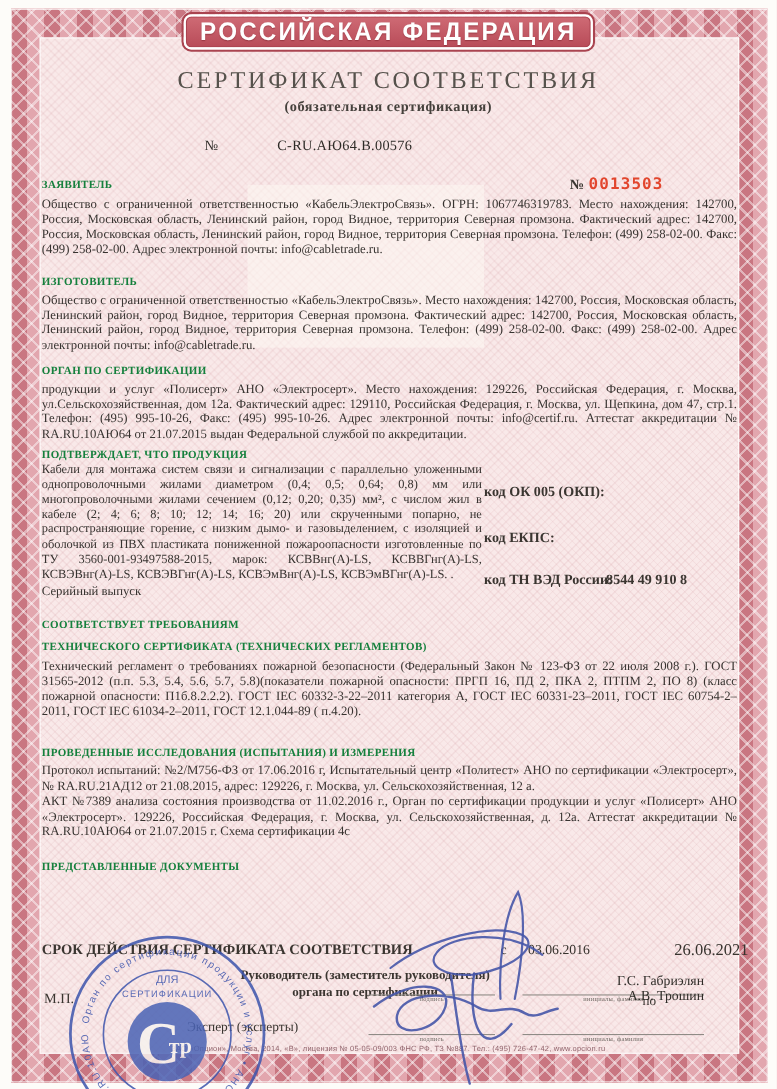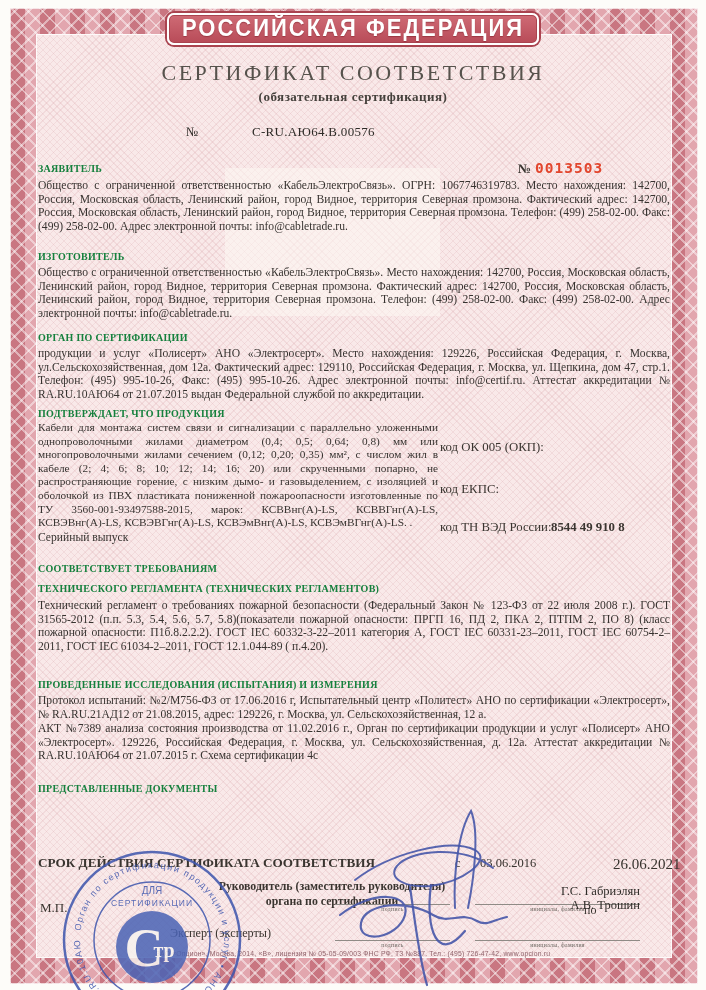--- a/index.html
+++ b/index.html
@@ -72,21 +72,21 @@
   .heading {
     position:absolute; left:38px; font-weight:bold; font-size:10px;
     color:#15803d; letter-spacing:0.3px; white-space:nowrap;
   }
   .body-text {
     position:absolute; left:38px; width:632px; font-size:11.6px;
     line-height:13.7px; text-align:justify; color:#373330;
   }
   .product-desc { width:400px; font-size:11.3px; line-height:13.6px; }
   .serial { position:absolute; left:38px; top:531px; font-size:11.6px; color:#373330; }
-  .code-label { position:absolute; left:440px; font-weight:normal; font-size:12.8px; color:#3a3530; white-space:nowrap; }
+  .code-label { position:absolute; left:440px; font-weight:bold; font-size:12.8px; color:#3a3530; white-space:nowrap; }
   .code-value { position:absolute; left:551px; font-size:12.8px; font-weight:bold; color:#3a3530; white-space:nowrap; }
 
   
   .validity-label { position:absolute; left:38px; top:855px; font-weight:bold; font-size:13.2px; color:#3a3530; }
   .v-from-label { position:absolute; left:455px; top:856px; font-size:12.5px; }
   .v-from-date  { position:absolute; left:480px; top:856px; font-size:12.5px; }
   .v-to-label   { position:absolute; left:584px; top:856px; font-size:12px;margin-top:47px; }
   .v-to-date    { position:absolute; left:613px; top:856px; font-size:15px;font-family:Liberation Serif, serif; }
 
   .role1 { position:absolute; left:182px; top:879px; width:300px; text-align:center; font-size:11.8px; font-weight:bold; color:#3a3530; }
@@ -142,21 +142,21 @@
 
   <div class="heading" style="top:408px">ПОДТВЕРЖДАЕТ, ЧТО ПРОДУКЦИЯ</div>
   <div class="body-text product-desc" style="top:421px">Кабели для монтажа систем связи и сигнализации с параллельно уложенными однопроволочными жилами диаметром (0,4; 0,5; 0,64; 0,8) мм или многопроволочными жилами сечением (0,12; 0,20; 0,35) мм², с числом жил в кабеле (2; 4; 6; 8; 10; 12; 14; 16; 20) или скрученными попарно, не распространяющие горение, с низким дымо- и газовыделением, с изоляцией и оболочкой из ПВХ пластиката пониженной пожароопасности изготовленные по ТУ 3560-001-93497588-2015, марок: КСВВнг(А)-LS, КСВВГнг(А)-LS, КСВЭВнг(А)-LS, КСВЭВГнг(А)-LS, КСВЭмВнг(А)-LS, КСВЭмВГнг(А)-LS. .</div>
   <div class="serial">Серийный выпуск</div>
   <div class="code-label" style="top:440px">код ОК 005 (ОКП):</div>
   <div class="code-label" style="top:482px">код ЕКПС:</div>
   <div class="code-label" style="top:520px">код ТН ВЭД России:</div>
   <div class="code-value" style="top:520px">8544 49 910 8</div>
 
   <div class="heading" style="top:563px">СООТВЕТСТВУЕТ ТРЕБОВАНИЯМ</div>
-  <div class="heading" style="top:583px">ТЕХНИЧЕСКОГО РЕГЛАМЕНТА (ТЕХНИЧЕСКИХ РЕГЛАМЕНТОВ)</div>
+  <div class="heading" style="top:583px">ТЕХНИЧЕСКОГО СЕРТИФИКАТА (ТЕХНИЧЕСКИХ РЕГЛАМЕНТОВ)</div>
   <div class="body-text" style="top:599px">Технический регламент о требованиях пожарной безопасности (Федеральный Закон № 123-ФЗ от 22 июля 2008 г.). ГОСТ 31565-2012 (п.п. 5.3, 5.4, 5.6, 5.7, 5.8)(показатели пожарной опасности: ПРГП 16, ПД 2, ПКА 2, ПТПМ 2, ПО 8) (класс пожарной опасности: П1б.8.2.2.2). ГОСТ IEC 60332-3-22–2011 категория А, ГОСТ IEC 60331-23–2011, ГОСТ IEC 60754-2–2011, ГОСТ IEC 61034-2–2011, ГОСТ 12.1.044-89 ( п.4.20).</div>
 
   <div class="heading" style="top:679px">ПРОВЕДЕННЫЕ ИССЛЕДОВАНИЯ (ИСПЫТАНИЯ) И ИЗМЕРЕНИЯ</div>
   <div class="body-text" style="top:694px">Протокол испытаний: №2/М756-ФЗ от 17.06.2016 г, Испытательный центр «Политест» АНО по сертификации «Электросерт»,  № RA.RU.21АД12 от 21.08.2015, адрес: 129226, г. Москва, ул. Сельскохозяйственная, 12 а.</div>
   <div class="body-text" style="top:722px">АКТ №7389 анализа состояния производства от 11.02.2016 г., Орган по сертификации продукции и услуг «Полисерт» АНО «Электросерт». 129226, Российская Федерация, г. Москва, ул. Сельскохозяйственная, д. 12а. Аттестат аккредитации № RA.RU.10АЮ64 от 21.07.2015 г. Схема сертификации 4с</div>
 
   <div class="heading" style="top:783px">ПРЕДСТАВЛЕННЫЕ ДОКУМЕНТЫ</div>
 
   <div class="validity-label">СРОК ДЕЙСТВИЯ СЕРТИФИКАТА СООТВЕТСТВИЯ</div>
   <span class="v-from-label">с</span>

